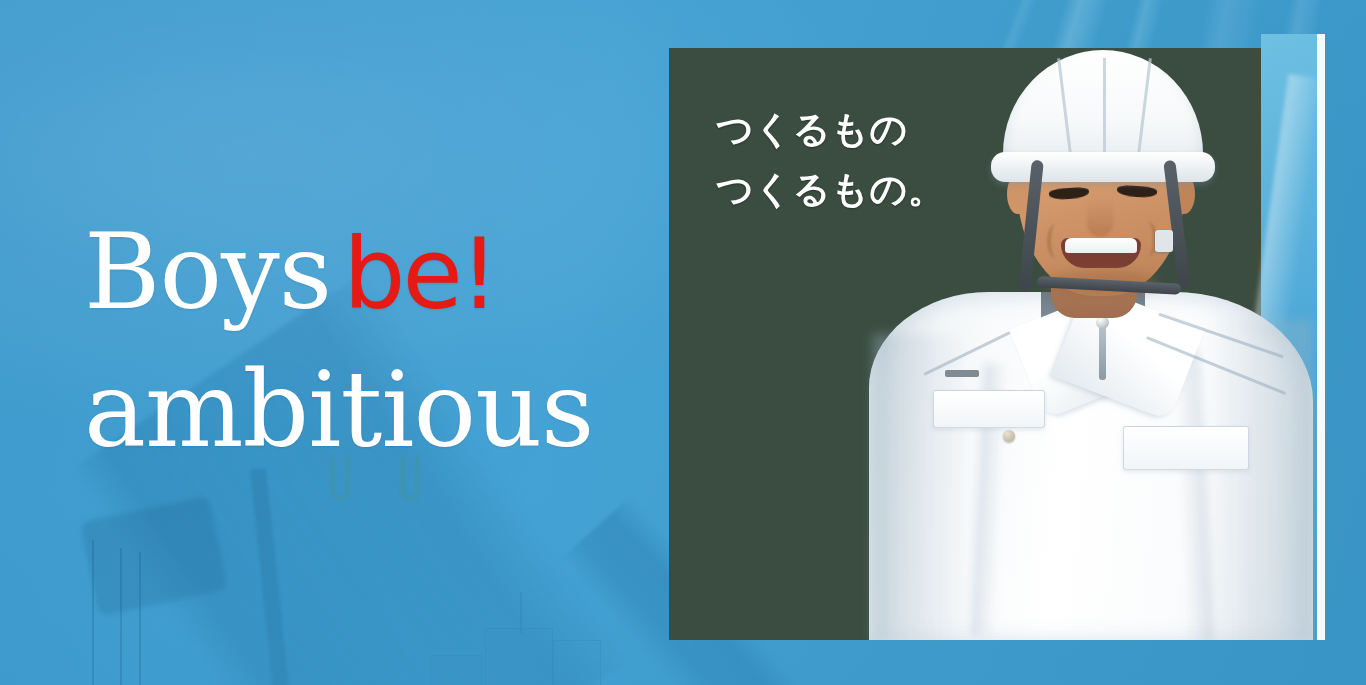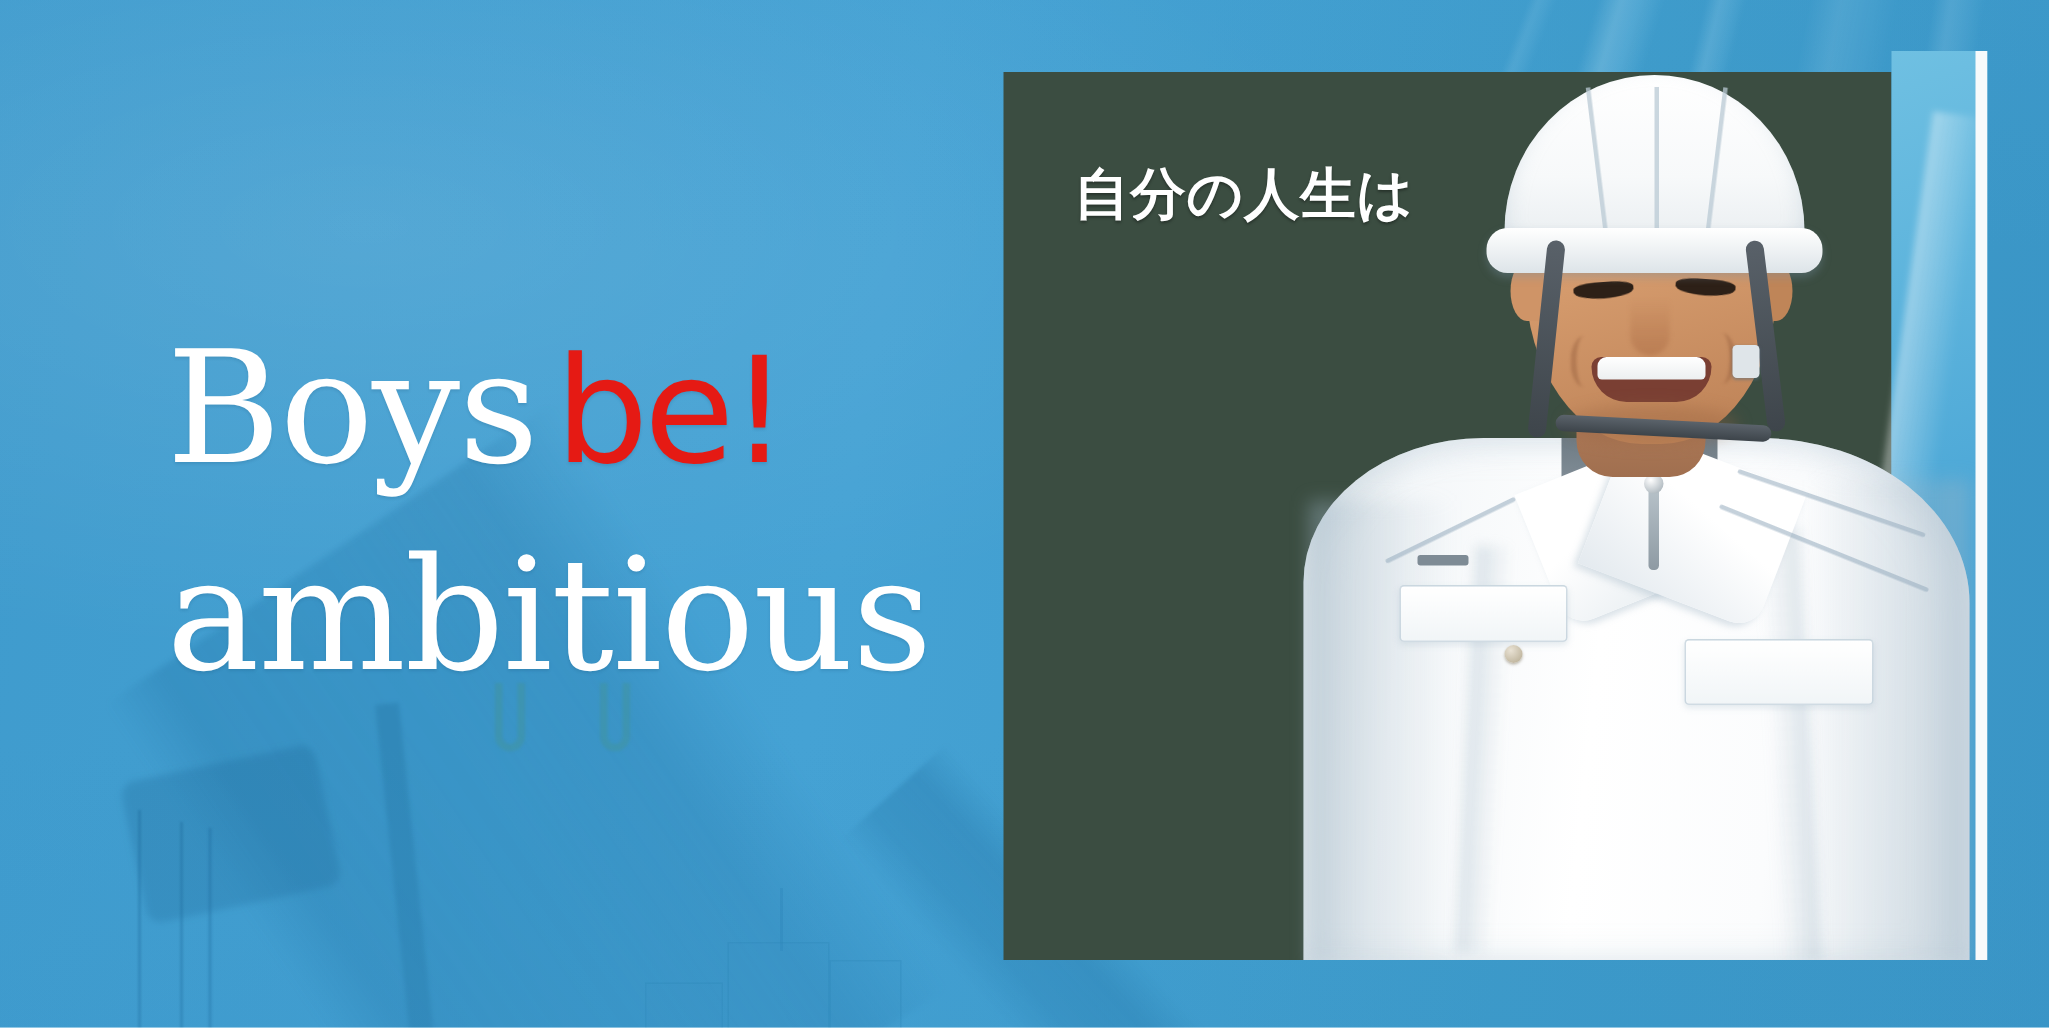--- a/index.html
+++ b/index.html
@@ -140,21 +140,20 @@
     left: 84px;
     top: 203px;
     width: 600px;
     font-family: "DejaVu Serif", "Liberation Serif", serif;
     font-size: 104px;
     line-height: 1.33;
     letter-spacing: -1px;
     color: #ffffff;
     white-space: nowrap;
     text-shadow: 0 1px 2px rgba(20,70,105,.16);
-    margin-left: 27px;
   }
   .headline .line { display: block; }
   .headline .word-boys { margin-right: 12px; }
   .headline .word-be {
     font-family: "DejaVu Sans", "Liberation Sans", sans-serif;
     font-weight: 400;
     font-size: 98px;
     letter-spacing: -3px;
   }
 
@@ -573,16 +572,17 @@
     <div class="helmet-brim"></div>
     <div class="chinstrap cs-l"></div>
     <div class="chinstrap cs-r"></div>
     <div class="helmet-clip"></div>
     <div class="chinstrap-band"></div>
 
     <div class="photo-edge"></div>
   </div>
 
   <div class="panel-copy">
-    <span class="jline">自分の人生は</span>
+    <span class="jline">つくるもの</span>
+    <span class="jline">つくるもの。</span>
   </div>
 
 </div>
 
 </body></html>

